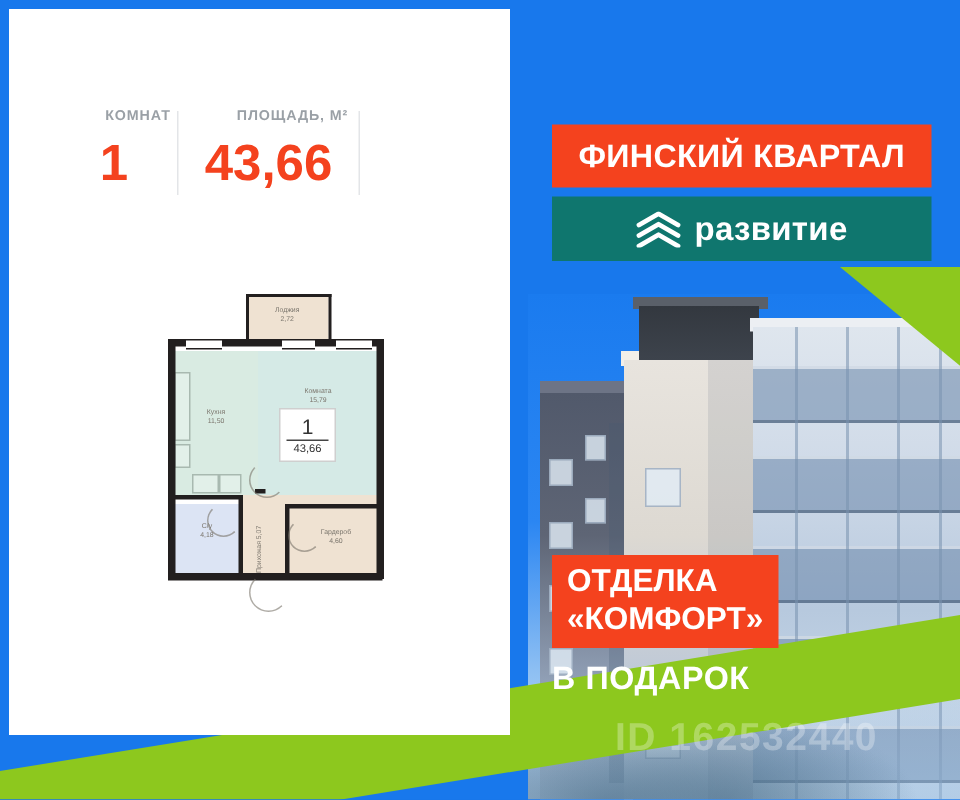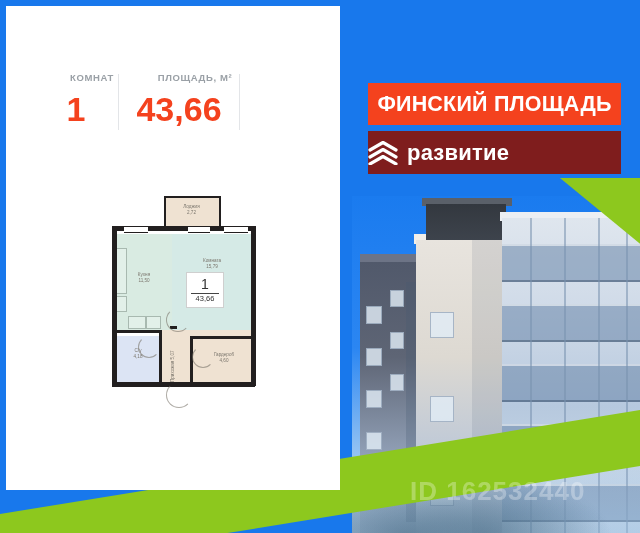--- a/index.html
+++ b/index.html
@@ -111,22 +111,22 @@
     width:253px; height:42px;
     background:#F4421E;
     display:flex; align-items:center; justify-content:center;
   }
   #brand-title{
     color:#ffffff; font-size:21.5px; font-weight:bold; letter-spacing:0.2px;
     white-space:nowrap;
   }
   #brand-sub-bar{
     margin-top:6px; width:253px; height:43px;
-    background:#7f1d1d;
-    display:flex; align-items:center; justify-content:flex-start; gap:9px;
+    background:#0f766e;
+    display:flex; align-items:center; justify-content:center; gap:9px;
   }
   #chevron-icon{ width:30px; height:24px; display:block; }
   #brand-sub{
     color:#ffffff; font-size:22px; font-weight:bold; letter-spacing:0.2px;
   }
 
   
   #offer-block{
     position:absolute; left:368px; top:370px; width:206px;
   }
@@ -281,32 +281,39 @@
     </div>
 
     <div id="foliage"></div>
   </div>
 
   <div id="green-wedge-top"></div>
   <div id="green-band"></div>
 
   <div id="brand-block">
     <div id="brand-title-bar">
-      <span id="brand-title">ФИНСКИЙ ПЛОЩАДЬ</span>
+      <span id="brand-title">ФИНСКИЙ КВАРТАЛ</span>
     </div>
     <div id="brand-sub-bar">
       <svg id="chevron-icon" viewBox="0 0 30 24">
         <path d="M2 9 L15 1.5 L28 9" fill="none" stroke="#ffffff" stroke-width="3.2" stroke-linecap="round" stroke-linejoin="round"></path>
         <path d="M2 16 L15 8.5 L28 16" fill="none" stroke="#ffffff" stroke-width="3.2" stroke-linecap="round" stroke-linejoin="round"></path>
         <path d="M2 23 L15 15.5 L28 23" fill="none" stroke="#ffffff" stroke-width="3.2" stroke-linecap="round" stroke-linejoin="round"></path>
       </svg>
       <span id="brand-sub">развитие</span>
     </div>
   </div>
 
+  <div id="offer-block">
+    <div id="offer-red">
+      <div class="offer-line">ОТДЕЛКА</div>
+      <div class="offer-line">«КОМФОРТ»</div>
+    </div>
+    <div id="offer-gift">В ПОДАРОК</div>
+  </div>
 
   <div id="watermark">
     <div id="wm-id">ID 162532440</div>
   </div>
 </div>
 
 <div id="plan-card">
 
   <div id="stats-row">
     <div class="stat" id="stat-rooms">

